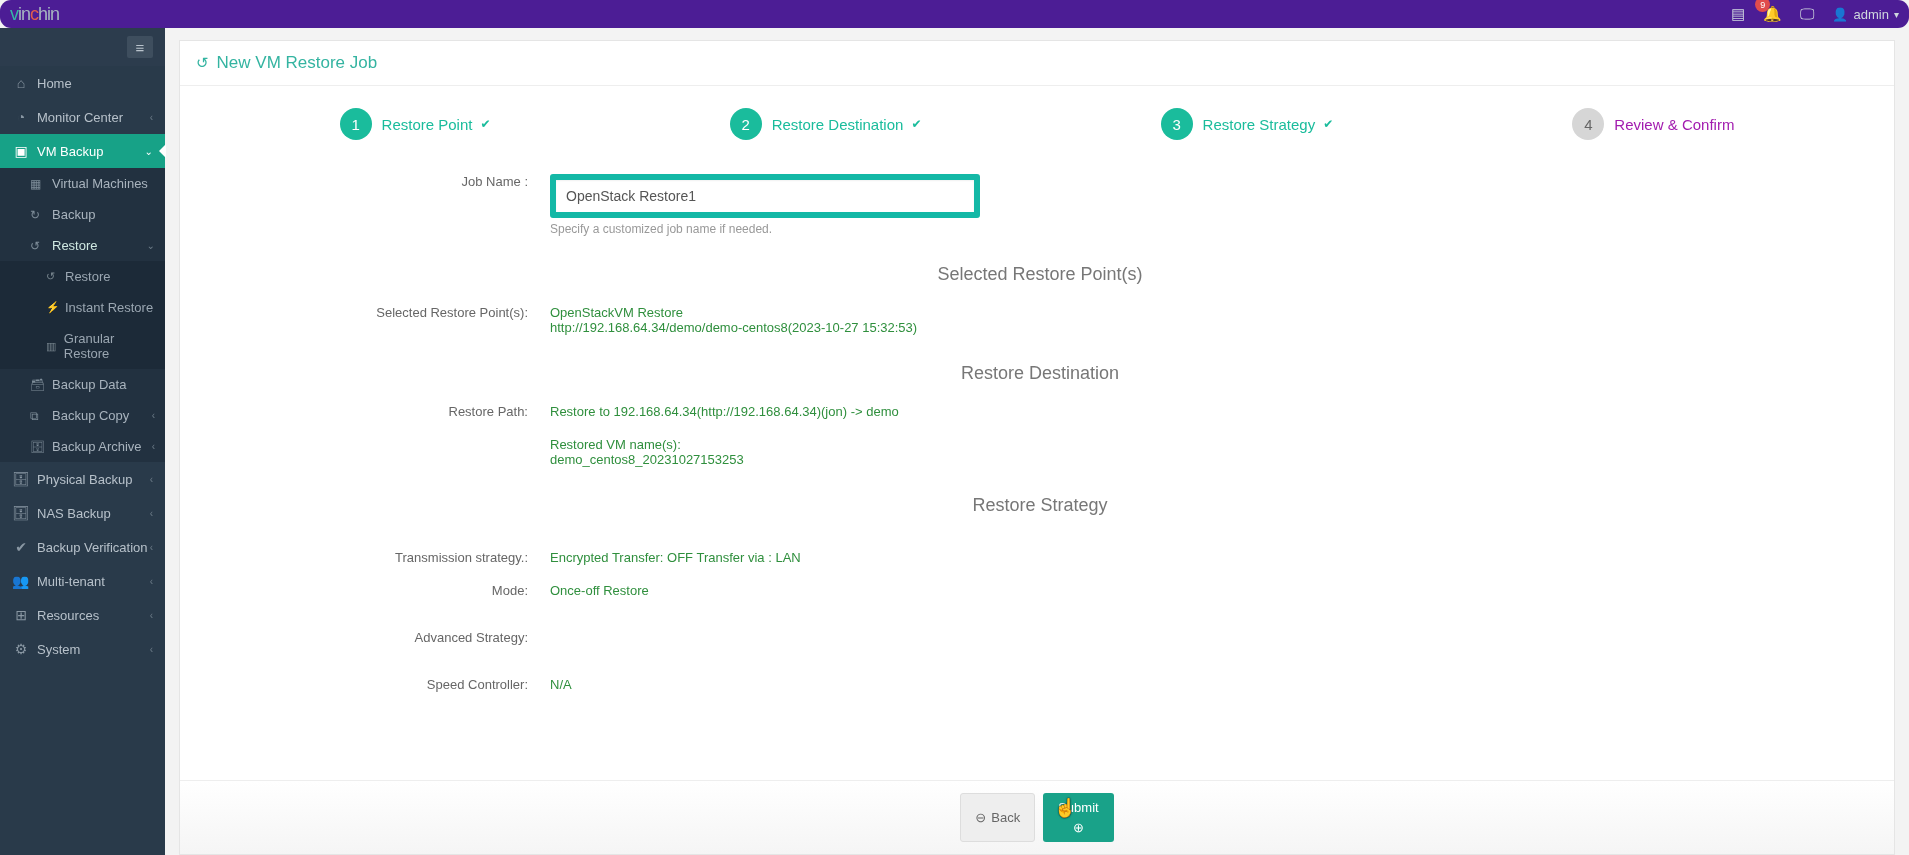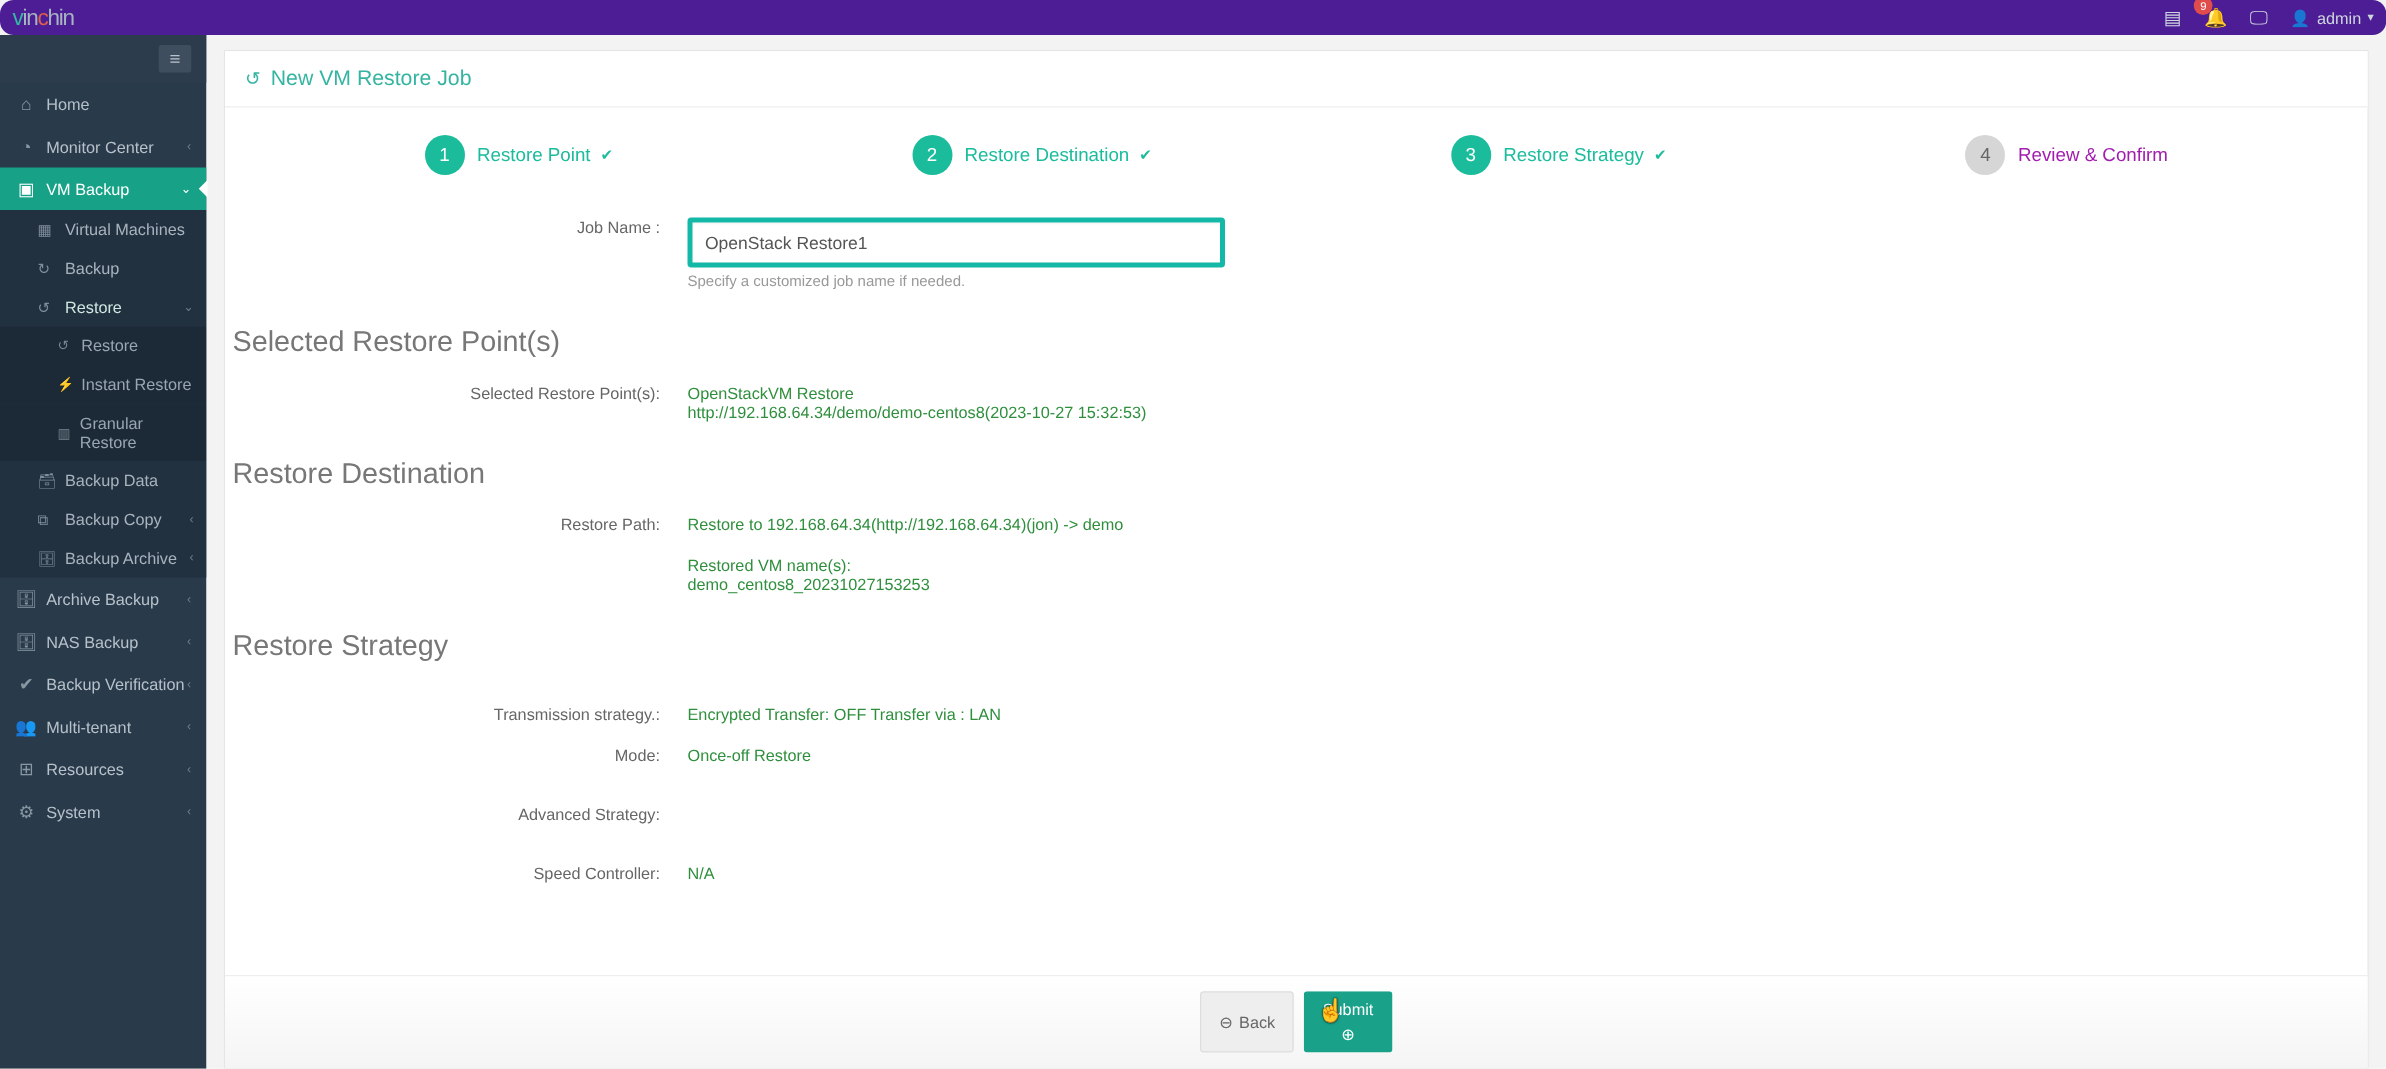--- a/index.html
+++ b/index.html
@@ -53,24 +53,24 @@
 .step-label { font-size: 15px; }
 .step-label.done { color: #1abc9c; cursor: pointer; }
 .step-label.current { color: #a21caf; }
 .step-check { color: #1abc9c; font-size: 12px; margin-left: -2px; }
 
 
 .form-area { padding: 0 0 20px; }
 .form-row { display: flex; padding: 6px 0; align-items: flex-start; }
 .form-row .lbl { width: 370px; text-align: right; padding-right: 22px; color: #666; padding-top: 6px; font-size: 13px; }
 .form-row .val { flex: 1; padding-top: 6px; font-size: 13px; }
-.form-row input[type=text] { width: 430px; padding: 8px 10px; border: 4px solid #14b8a6; border-radius: 3px; font-size: 14px; color: #555; box-shadow: inset 0 1px 2px rgba(0,0,0,0.06); }
+.form-row input[type=text] { width: 430px; padding: 8px 10px; border: 6px solid #14b8a6; border-radius: 3px; font-size: 14px; color: #555; box-shadow: inset 0 1px 2px rgba(0,0,0,0.06); }
 .help-text { color: #999; font-size: 12px; padding: 4px 0 0 0; }
 
-.section-head { font-size: 23px; color: #777; padding: 14px 0 8px 6px; margin-top: 8px; }
+.section-head { font-size: 18px; color: #777; padding: 14px 0 8px 6px; margin-top: 8px; text-align: center; }
 .value-green { color: #2f8f3d; }
 .value-green a, .value-green div { color: #2f8f3d; }
 
 
 .panel-footer { margin-top: auto; border-top: 1px solid #eee; background: linear-gradient(#fff, #f5f5f5); padding: 12px; text-align: center; display: flex; justify-content: center; gap: 8px; }
 .btn { display: inline-flex; align-items: center; gap: 5px; padding: 6px 14px; border-radius: 3px; cursor: pointer; font-size: 13px; border: 1px solid transparent; }
 .btn-back { background: #eee; color: #666; border-color: #ddd; }
 .btn-submit { background: #19a289; color: #fff; flex-direction: column; }
 .cursor-hand { position: absolute; font-size: 18px; color: #fff; left: 11px; top: 4px; pointer-events: none; text-shadow: 0 0 2px #000; }
 .btn-submit-wrap { position: relative; display: inline-block; }
@@ -156,21 +156,21 @@
       <span class="chev">‹</span>
     </div>
     <div class="sub-item">
       <span class="icon">🗄</span>
       <span>Backup Archive</span>
       <span class="chev">‹</span>
     </div>
 
     <div class="nav-item">
       <span class="icon">🗄</span>
-      <span>Archive Backup</span>
+      <span>Physical Backup</span>
       <span class="chev">‹</span>
     </div>
     <div class="nav-item">
       <span class="icon">🗄</span>
       <span>NAS Backup</span>
       <span class="chev">‹</span>
     </div>
     <div class="nav-item">
       <span class="icon">✔</span>
       <span>Backup Verification</span>

